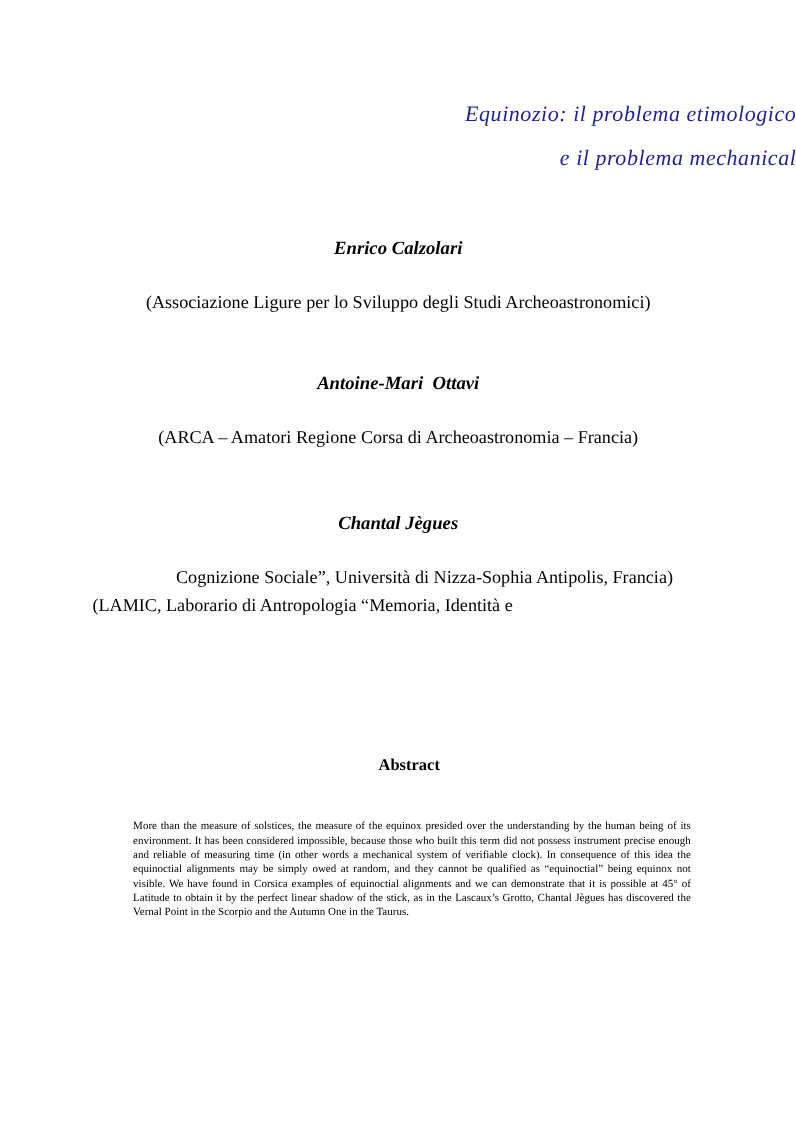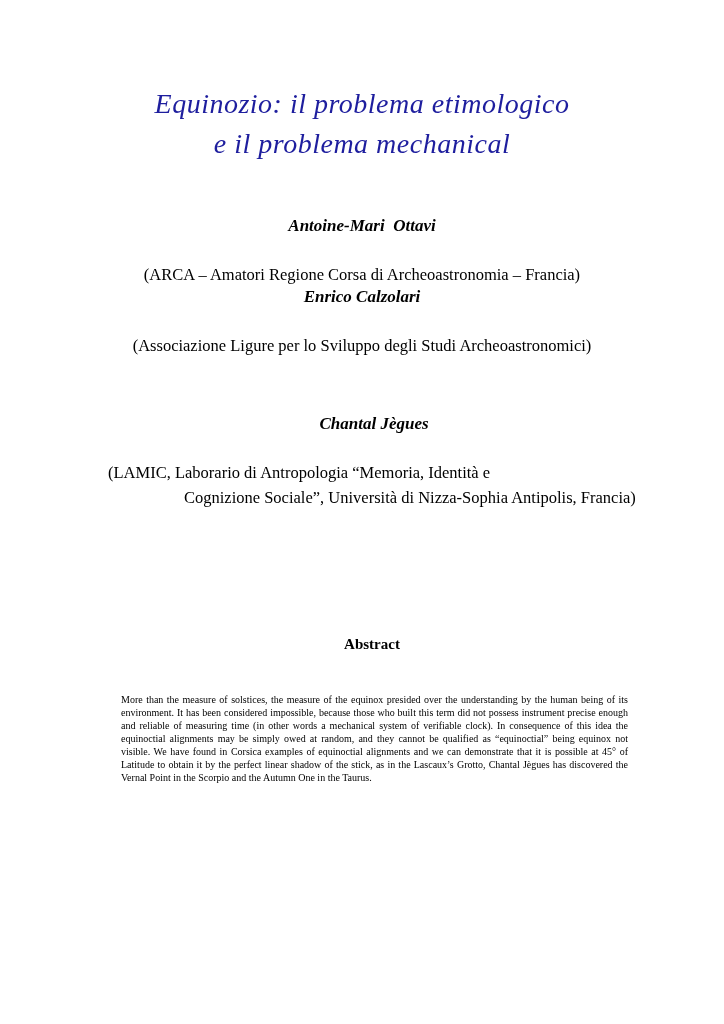--- a/index.html
+++ b/index.html
@@ -9,37 +9,37 @@
   }
   .page {
     position: relative;
     width: 724px;
     height: 1024px;
     background: #ffffff;
     overflow: hidden;
   }
   .paper-title {
     margin-top: 84px;
-    text-align: center;
+    text-align: right;
     font-style: italic;
     font-weight: 500;
-    font-size: 28px;
+    font-size: 20px;
     line-height: 40px;
     color: #1e1e9e;
     letter-spacing: 0.5px;
   }
   .authors {
     margin-top: 52px;
   }
   .author-block {
     text-align: center;
   }
   .author-block.first { margin-top: 0; }
   .author-block.second { margin-top: 52px; }
-  .author-block.third { margin-top: 56px; padding-left: 24px; }
+  .author-block.third { margin-top: 56px; }
   .author-name {
     font-weight: bold;
     font-style: italic;
     font-size: 17px;
     white-space: pre-wrap;
     color: #000000;
   }
   .author-affiliation {
     margin-top: 26px;
     font-size: 16.5px;
@@ -73,39 +73,39 @@
 
 <div class="page">
 
   <div class="paper-title">
     <div>Equinozio: il problema etimologico</div>
     <div>e il problema mechanical</div>
   </div>
 
   <div class="authors">
 
+    <div class="author-block first">
+      <div class="author-name">Enrico Calzolari</div>
+      <div class="author-affiliation">
+        <div class="affil-line">(Associazione Ligure per lo Sviluppo degli Studi Archeoastronomici)</div>
+      </div>
+    </div>
+
     <div class="author-block second">
       <div class="author-name">Antoine-Mari  Ottavi</div>
       <div class="author-affiliation">
         <div class="affil-line">(ARCA – Amatori Regione Corsa di Archeoastronomia – Francia)</div>
       </div>
     </div>
 
-    <div class="author-block first">
-      <div class="author-name">Enrico Calzolari</div>
-      <div class="author-affiliation">
-        <div class="affil-line">(Associazione Ligure per lo Sviluppo degli Studi Archeoastronomici)</div>
-      </div>
-    </div>
-
     <div class="author-block third">
       <div class="author-name">Chantal Jègues</div>
       <div class="author-affiliation multiline">
+        <div class="affil-line indented">Cognizione Sociale”, Università di Nizza-Sophia Antipolis, Francia)</div>
         <div class="affil-line">(LAMIC, Laborario di Antropologia “Memoria, Identità e</div>
-        <div class="affil-line indented">Cognizione Sociale”, Università di Nizza-Sophia Antipolis, Francia)</div>
       </div>
     </div>
 
   </div>
 
   <div class="abstract-heading">Abstract</div>
 
   <div class="abstract-body">More than the measure of solstices, the measure of the equinox presided over the understanding by the human being of its environment. It has been considered impossible, because those who built this term did not possess instrument precise enough and reliable of measuring time (in other words a mechanical system of verifiable clock). In consequence of this idea the equinoctial alignments may be simply owed at random, and they cannot be qualified as “equinoctial” being equinox not visible. We have found in Corsica examples of equinoctial alignments and we can demonstrate that it is possible at 45° of Latitude to obtain it by the perfect linear shadow of the stick, as in the Lascaux’s Grotto, Chantal Jègues has discovered the Vernal Point in the Scorpio and the Autumn One in the Taurus.</div>
 
 </div>

